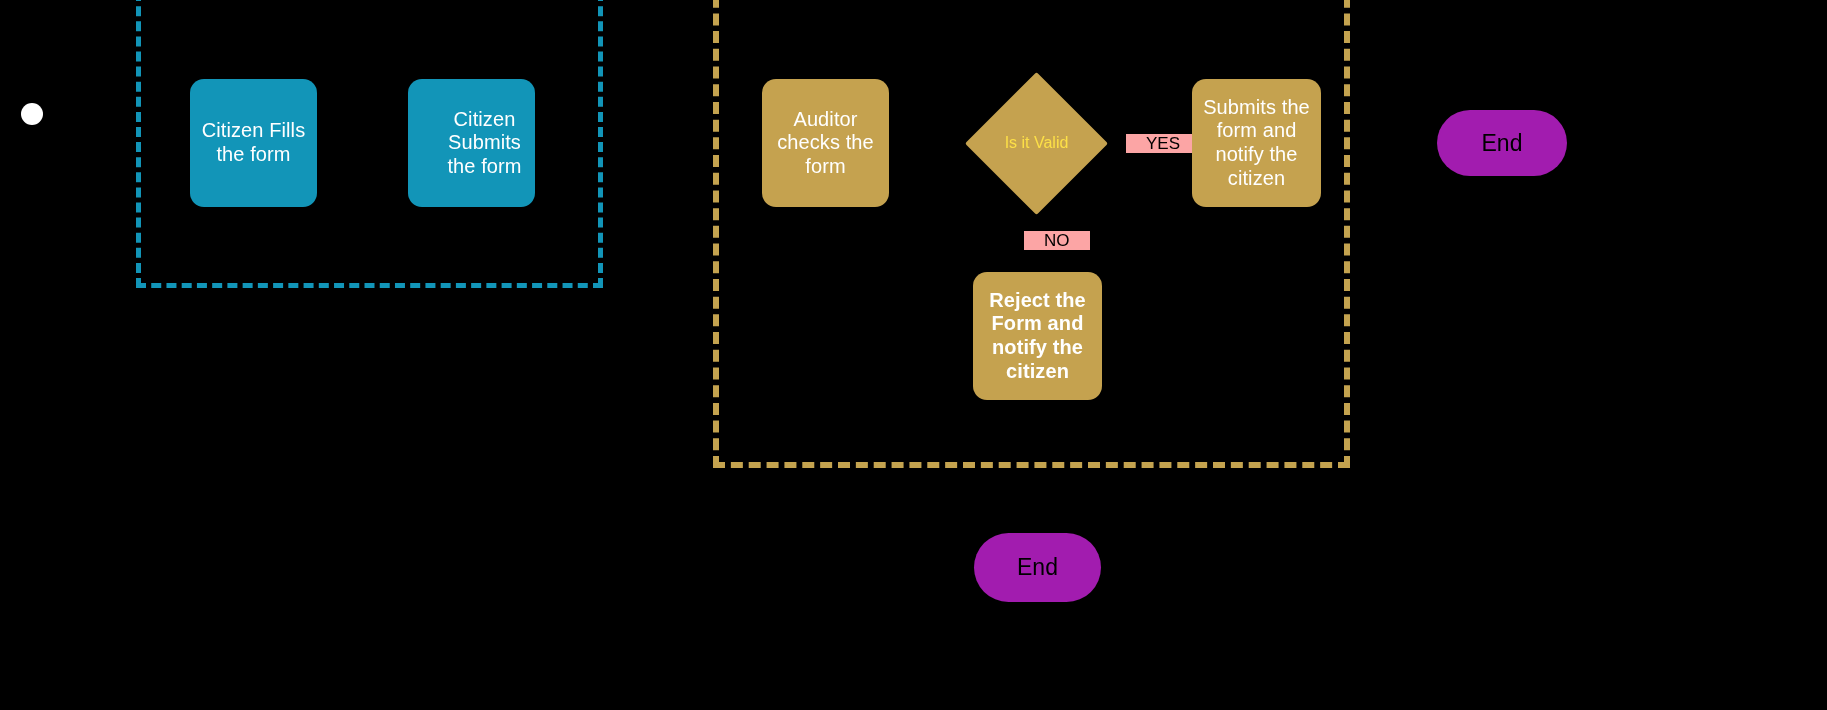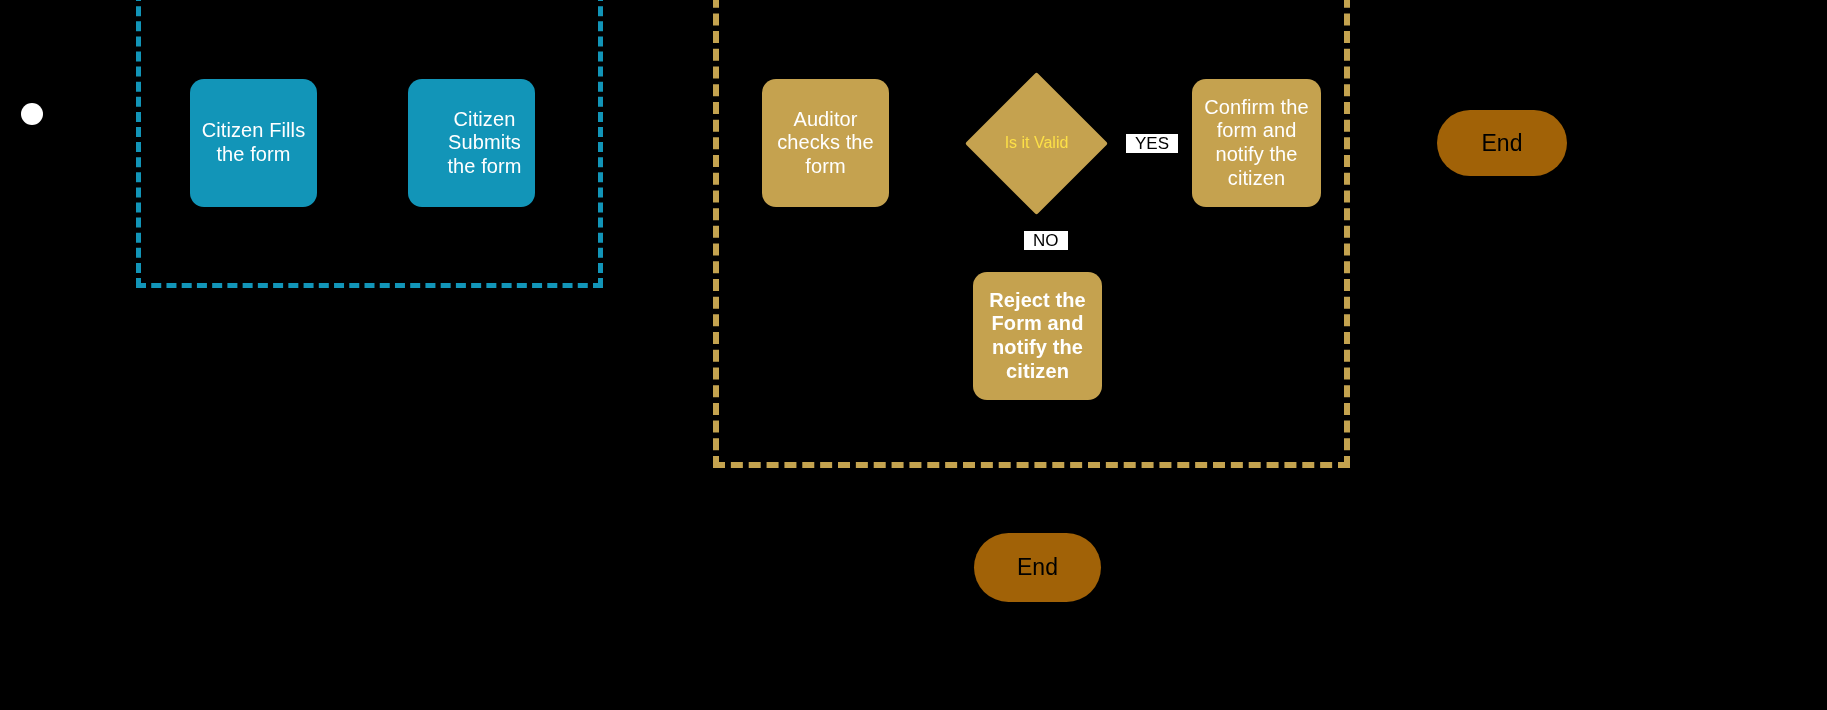--- a/index.html
+++ b/index.html
@@ -79,41 +79,41 @@
     line-height: 1.15;
   }
 
   
   .terminator {
     position: absolute;
     box-sizing: border-box;
     display: flex;
     align-items: center;
     justify-content: center;
-    background: #a16207;
+    background: #a21caf;
     color: #000000;
     border-radius: 999px;
     font-size: 23px;
   }
 
   
   .start-dot {
     position: absolute;
     background: #ffffff;
     border-radius: 50%;
   }
 
   
   .edge-label {
     position: absolute;
-    background: #ffffff;
+    background: #fca5a5;
     color: #000000;
     font-size: 17px;
     line-height: 1.0;
-    padding: 1px 9px;
+    padding: 1px 20px;
     white-space: nowrap;
   }
 </style>
 </head>
 <body>
 
 <div id="canvas">
 
   <div class="lane lane-citizen"></div>
   <div class="lane lane-auditor"></div>
@@ -135,21 +135,21 @@
   <div class="diamond-wrap" style="left:986px; top:93px; width:101px; height:101px;">
     <div class="diamond-shape"></div>
     <div class="diamond-label">Is it Valid</div>
   </div>
 
   <div class="edge-label" style="left:1126px; top:134px;">YES</div>
 
   <div class="edge-label" style="left:1024px; top:231px;text-align:right;">NO</div>
 
   <div class="task gold" style="left:1192px; top:79px; width:129px; height:128px; font-size:20px;">
-    <span>Confirm the form and notify the citizen</span>
+    <span>Submits the form and notify the citizen</span>
   </div>
 
   <div class="task gold" style="left:973px; top:272px; width:129px; height:128px; font-size:20px;font-weight:bold;">
     <span>Reject the Form and notify the citizen</span>
   </div>
 
   <div class="terminator" style="left:1437px; top:110px; width:130px; height:66px;">
     <span>End</span>
   </div>
 

